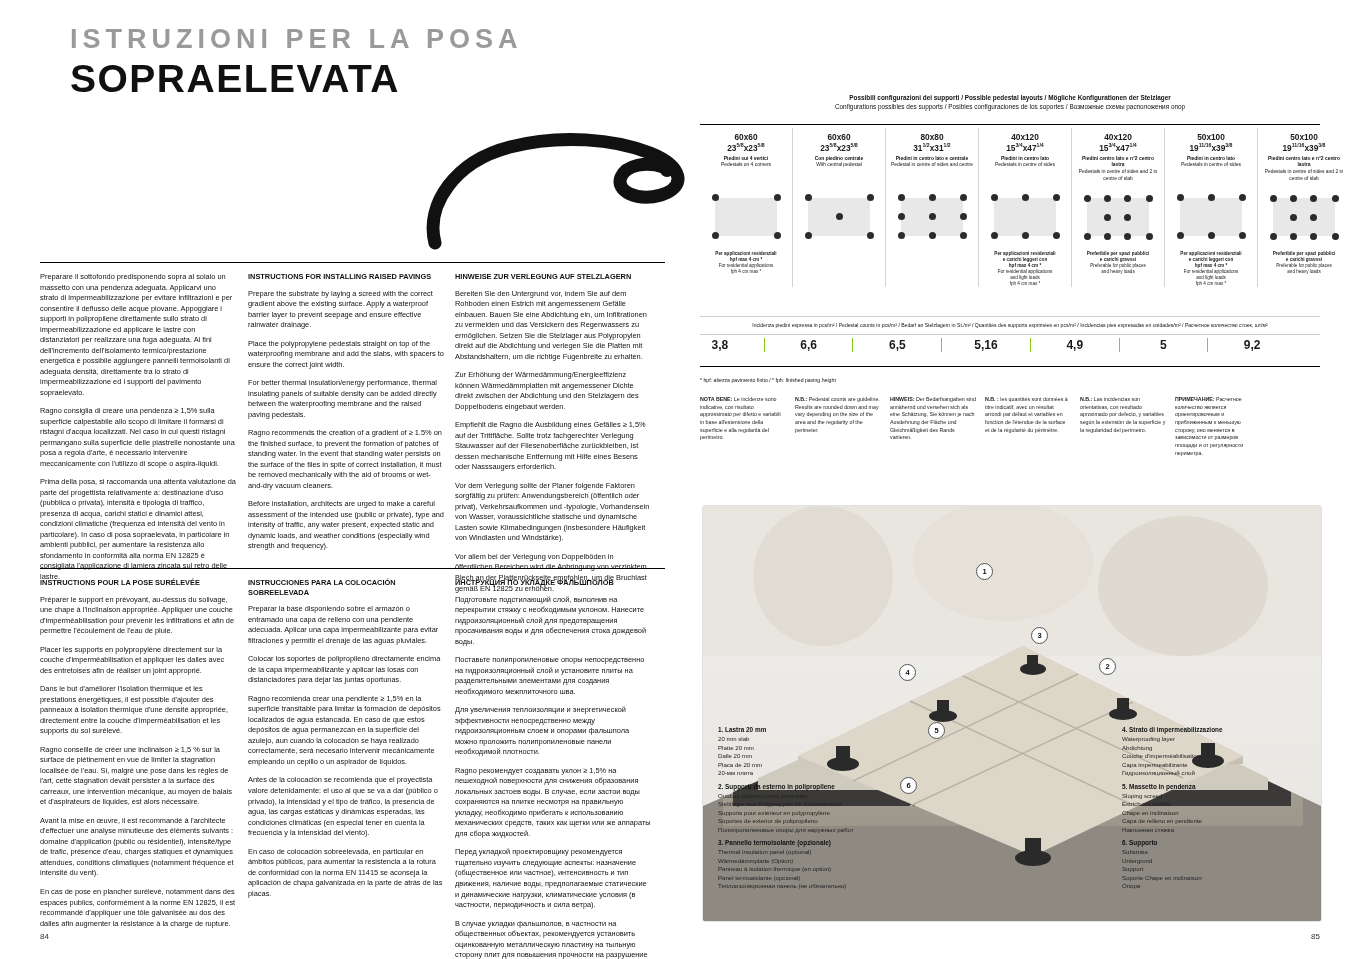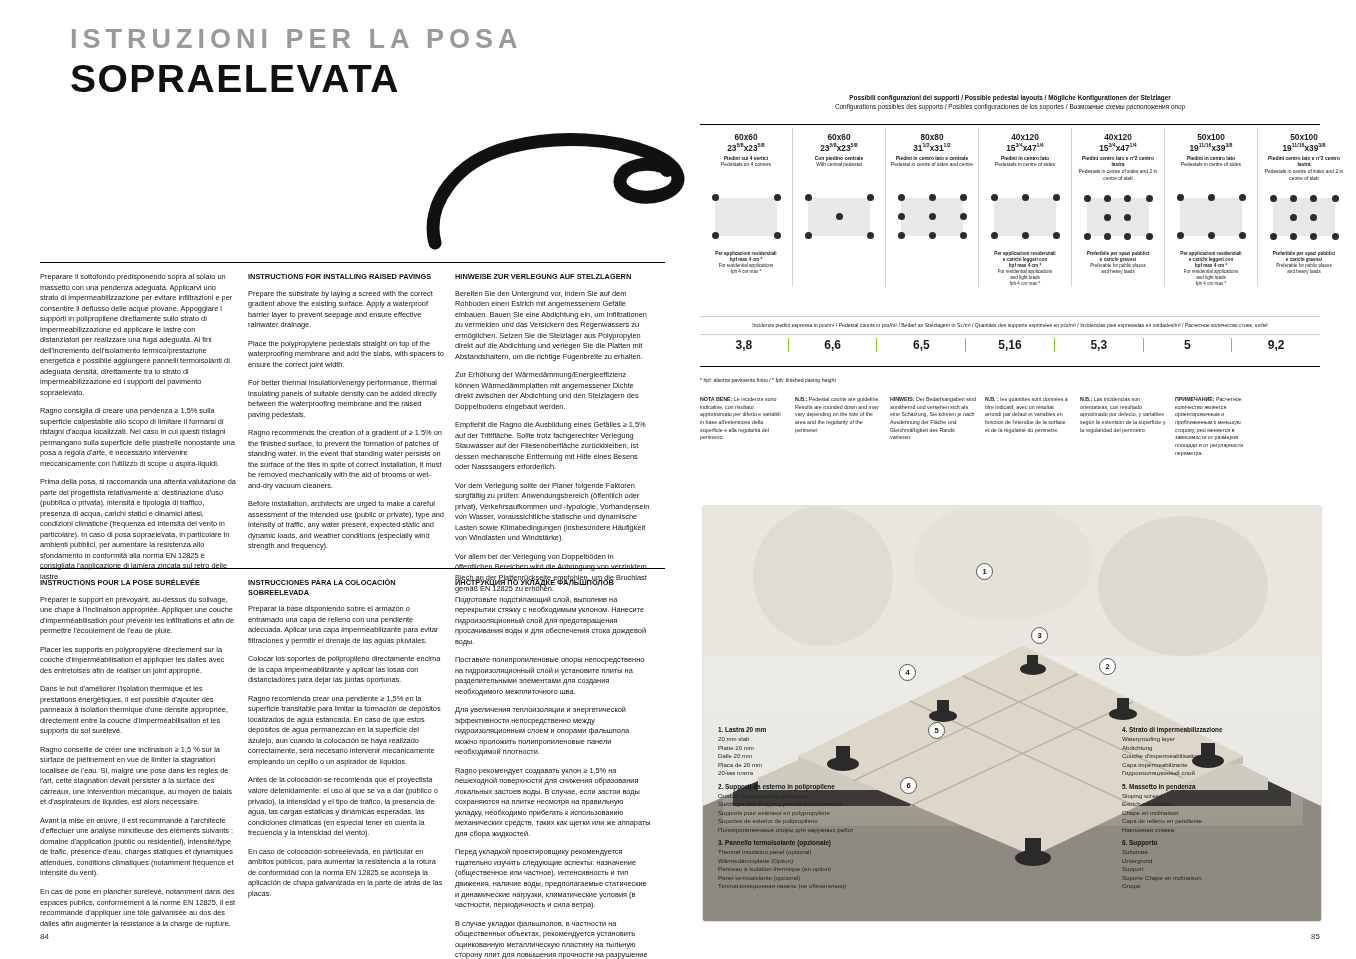--- a/index.html
+++ b/index.html
@@ -41,21 +41,21 @@
   .ped-inch{font-size:8.3px;font-weight:bold;}
   .ped-inch sup{font-size:5.2px;}
   .ped-desc{font-size:4.9px;line-height:1.35;color:#111;margin-top:3px;min-height:26px;}
   .ped-desc .b{font-weight:bold;}
   .diagram{margin:4px auto 2px auto;width:86px;height:62px;position:relative;}
   .slab{position:absolute;left:12px;top:12px;width:62px;height:38px;background:#e8e8e8;}
   .dot{position:absolute;width:7px;height:7px;border-radius:50%;background:#2b2b2b;}
   .note-app{font-size:4.6px;line-height:1.3;margin-top:3px;min-height:30px;}
   .note-app .bb{font-weight:bold;}
   .inc-label{position:absolute;left:700px;top:322px;width:620px;font-size:5.1px;text-align:center;color:#111;line-height:1.4;}
-  .inc-row{position:absolute;left:700px;top:338px;width:620px;display:flex;}
+  .inc-row{position:absolute;left:676px;top:338px;width:620px;display:flex;}
   .inc-cell{flex:1;text-align:center;font-size:12px;font-weight:bold;border-left:1px solid #84cc16;box-sizing:border-box;}
   .inc-cell:first-child{border-left:none;}
   .footnote{position:absolute;left:700px;top:377px;font-size:5.2px;color:#111;}
   
   .notes{position:absolute;left:700px;top:396px;width:620px;display:flex;gap:9px;}
   .note{font-size:5.3px;line-height:1.45;width:86px;}
   .note b{font-weight:bold;}
   
   .photo{position:absolute;left:702px;top:505px;width:618px;height:415px;background:#f3f2f0;border:1px solid #e2e1df;border-radius:3px;overflow:hidden;}
   .legend{position:absolute;left:718px;top:726px;width:210px;font-size:6.1px;line-height:1.4;color:#111;}
@@ -114,21 +114,21 @@
     <p>Ragno conseille de créer une inclinaison ≥ 1,5 % sur la surface de piétinement en vue de limiter la stagnation localisée de l'eau. Si, malgré une pose dans les règles de l'art, cette stagnation devait persister à la surface des carreaux, une intervention mécanique, au moyen de balais et d'aspirateurs de liquides, est alors nécessaire.</p>
     <p>Avant la mise en œuvre, il est recommandé à l'architecte d'effectuer une analyse minutieuse des éléments suivants : domaine d'application (public ou résidentiel), intensité/type de trafic, présence d'eau, charges statiques et dynamiques attendues, conditions climatiques (notamment fréquence et intensité du vent).</p>
     <p>En cas de pose en plancher surélevé, notamment dans des espaces publics, conformément à la norme EN 12825, il est recommandé d'appliquer une tôle galvanisée au dos des dalles afin augmenter la résistance à la charge de rupture.</p>
   </div>
 <div class="col colw" id="col4" style="left:248px;top:578px;">
     <h4>INSTRUCCIONES PARA LA COLOCACIÓN SOBREELEVADA</h4>
     <p>Preparar la base disponiendo sobre el armazón o entramado una capa de relleno con una pendiente adecuada. Aplicar una capa impermeabilizante para evitar filtraciones y permitir el drenaje de las aguas pluviales.</p>
     <p>Colocar los soportes de polipropileno directamente encima de la capa impermeabilizante y aplicar las losas con distanciadores para dejar las juntas oportunas.</p>
     <p>Ragno recomienda crear una pendiente ≥ 1,5% en la superficie transitable para limitar la formación de depósitos localizados de agua estancada. En caso de que estos depósitos de agua permanezcan en la superficie del azulejo, aun cuando la colocación se haya realizado correctamente, será necesario intervenir mecánicamente empleando un cepillo o un aspirador de líquidos.</p>
     <p>Antes de la colocación se recomienda que el proyectista valore detenidamente: el uso al que se va a dar (público o privado), la intensidad y el tipo de tráfico, la presencia de agua, las cargas estáticas y dinámicas esperadas, las condiciones climáticas (en especial tener en cuenta la frecuencia y la intensidad del viento).</p>
-    <p>En caso de colocación sobreelevada, en particular en ámbitos públicos, para aumentar la resistencia a la rotura de conformidad con la norma EN 12825 se aconseja la aplicación de chapa galvanizada en la parte de atrás de las placas.</p>
+    <p>En caso de colocación sobreelevada, en particular en ámbitos públicos, para aumentar la resistencia a la rotura de conformidad con la norma EN 11415 se aconseja la aplicación de chapa galvanizada en la parte de atrás de las placas.</p>
   </div>
 <div class="col colw" id="col5" style="left:455px;top:578px;">
     <h4>ИНСТРУКЦИЯ ПО УКЛАДКЕ ФАЛЬШПОЛОВ</h4>
     <p>Подготовьте подстилающий слой, выполнив на перекрытии стяжку с необходимым уклоном. Нанесите гидроизоляционный слой для предотвращения просачивания воды и для обеспечения стока дождевой воды.</p>
     <p>Поставьте полипропиленовые опоры непосредственно на гидроизоляционный слой и установите плиты на разделительными элементами для создания необходимого межплиточного шва.</p>
     <p>Для увеличения теплоизоляции и энергетической эффективности непосредственно между гидроизоляционным слоем и опорами фальшпола можно проложить полипропиленовые панели необходимой плотности.</p>
     <p>Ragno рекомендует создавать уклон ≥ 1,5% на пешеходной поверхности для снижения образования локальных застоев воды. В случае, если застои воды сохраняются на плитке несмотря на правильную укладку, необходимо прибегать к использованию механических средств, таких как щетки или же аппараты для сбора жидкостей.</p>
     <p>Перед укладкой проектировщику рекомендуется тщательно изучить следующие аспекты: назначение (общественное или частное), интенсивность и тип движения, наличие воды, предполагаемые статические и динамические нагрузки, климатические условия (в частности, периодичность и сила ветра).</p>
     <p>В случае укладки фальшполов, в частности на общественных объектах, рекомендуется установить оцинкованную металлическую пластину на тыльную сторону плит для повышения прочности на разрушение в соответствии со стандартом EN 12825.</p>
   </div>
@@ -261,21 +261,21 @@
   </div>
 <div class="rule" style="left:700px;top:316px;width:620px;background:#cfcfcf;"></div>
 
 <div class="inc-label">Incidenza piedini espressa in pcs/m² / Pedestal counts in pcs/m² / Bedarf an Stelzlagern in St./m² / Quantités des supports exprimées en pcs/m² / Incidencias pies expresadas en unidades/m² / Расчетное количество стоек, шт/м²</div>
 <div class="rule" style="left:700px;top:334px;width:620px;background:#cfcfcf;"></div>
 <div class="inc-row" id="inc-row">
     <div class="inc-cell">3,8</div>
     <div class="inc-cell">6,6</div>
     <div class="inc-cell">6,5</div>
     <div class="inc-cell">5,16</div>
-    <div class="inc-cell">5,3</div>
+    <div class="inc-cell">4,9</div>
     <div class="inc-cell">5</div>
     <div class="inc-cell">9,2</div>
   </div>
 <div class="rule" style="left:700px;top:366px;width:620px;"></div>
 <div class="footnote">* hpf: altezza pavimento finito / * fph: finished paving height</div>
 
 <div class="notes" id="notes-row">
     <div class="note"><b>NOTA BENE:</b> Le incidenze sono indicative, con risultato approssimato per difetto e variabili in base all'estensione della superficie e alla regolarità del perimetro.</div>
     <div class="note"><b>N.B.:</b> Pedestal counts are guideline. Results are rounded down and may vary depending on the size of the area and the regularity of the perimeter.</div>
     <div class="note"><b>HINWEIS:</b> Der Bedarfsangaben sind annähernd und versehen sich als eine Schätzung, Sie können je nach Ausdehnung der Fläche und Gleichmäßigkeit des Rands variieren.</div>

